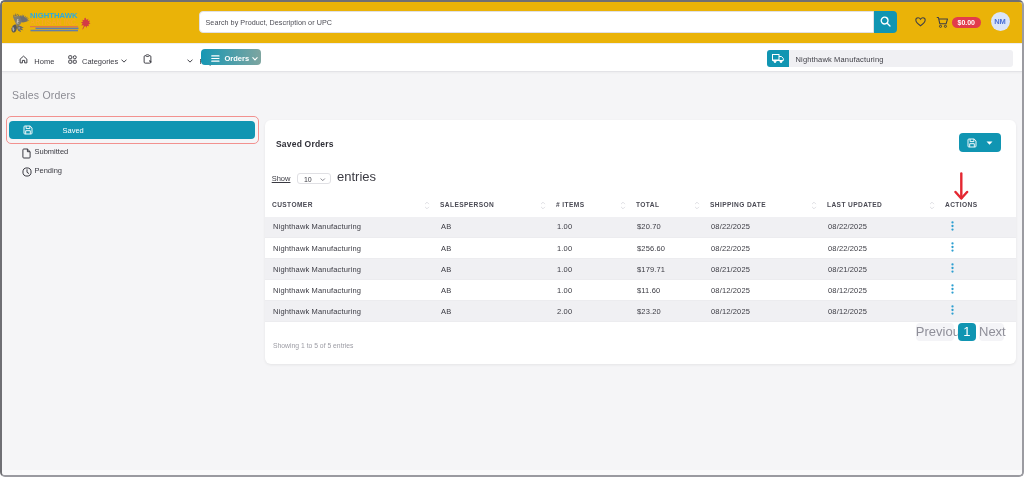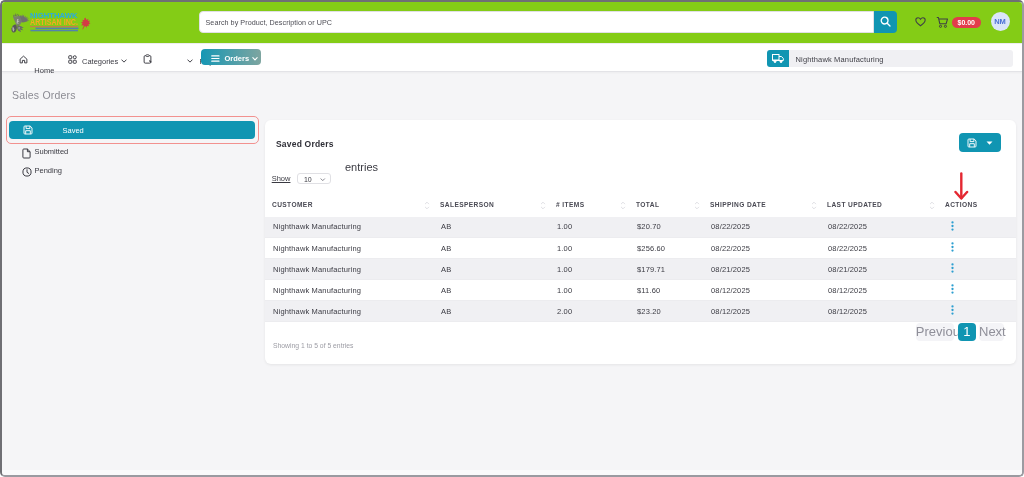--- a/index.html
+++ b/index.html
@@ -3,21 +3,21 @@
 <meta charset="utf-8">
 <style>
 * { margin:0; padding:0; box-sizing:border-box; }
 html,body { width:1024px; height:477px; overflow:hidden; background:#fff; }
 body { font-family:"Liberation Sans", sans-serif; }
 #frame { position:relative; width:1024px; height:477px; border:2px solid #9b9ba1; border-top-color:#6f6f74; border-left-color:#6f6f74; border-radius:5px; overflow:hidden; background:#f5f5f7; }
 #btmstrip { position:absolute; left:0; bottom:0; width:1020px; height:5px; background:#fafafb; }
 .abs { position:absolute; }
 
 
-#topbar { position:absolute; left:0; top:0; width:1020px; height:42px; background:#84cc16; border-bottom:1px solid #ededf0; }
+#topbar { position:absolute; left:0; top:0; width:1020px; height:42px; background:#eab308; border-bottom:1px solid #ededf0; }
 #searchwrap { position:absolute; left:197px; top:9px; height:22px; }
 #searchinput { position:absolute; left:0; top:0; width:675px; height:22px; border:1px solid #e0e0e5; border-radius:4px 0 0 4px; background:#fff; }
 #searchinput span { position:absolute; left:5.5px; top:5.5px; font-size:7.2px; color:#4d4d55; letter-spacing:0.05px; }
 #searchbtn { position:absolute; left:675px; top:0; width:23px; height:22px; background:#1095b2; border-radius:0 4px 4px 0; }
 #searchbtn svg { position:absolute; left:6px; top:5px; }
 #hearticon { position:absolute; left:912.5px; top:15px; }
 #carticon { position:absolute; left:934px; top:14px; }
 #cartbadge { position:absolute; left:950px; top:15px; width:28.5px; height:11px; background:#e23c4b; border-radius:6px; color:#fff; font-size:7px; font-weight:bold; text-align:center; line-height:11px; }
 #avatar { position:absolute; left:988.5px; top:10px; width:19px; height:19px; border-radius:50%; background:#dbe5f9; color:#4b70d6; font-size:7.5px; font-weight:bold; text-align:center; line-height:19px; }
 
@@ -42,21 +42,21 @@
 .sideitem svg { position:absolute; left:0; top:1.3px; }
 .sideitem span { position:absolute; left:12.5px; top:0.5px; white-space:nowrap; }
 
 
 #card { position:absolute; left:263px; top:118px; width:751px; height:244px; background:#fff; border-radius:6px; box-shadow:0 1px 3px rgba(0,0,0,0.07); }
 #cardtitle { position:absolute; left:11px; top:18.5px; font-size:8.5px; font-weight:bold; color:#2f2f37; letter-spacing:0.2px; }
 #cardbtn { position:absolute; left:694px; top:13px; width:42px; height:19px; background:#1095b2; border-radius:4px; }
 #showlbl { position:absolute; left:6.7px; top:53.8px; font-size:7.5px; color:#3a3a42;text-decoration:underline; }
 #showsel { position:absolute; left:31.9px; top:52.7px; width:34.6px; height:11.5px; border:1px solid #e0e0e4; border-radius:3px; background:#fff; }
 #showsel span { position:absolute; left:6px; top:2.5px; font-size:7px; color:#3a3a42; }
-#entrieslbl { position:absolute; left:72px; top:41px; font-size:11px; color:#3a3a42;margin-left:8px; }
+#entrieslbl { position:absolute; left:72px; top:49px; font-size:13px; color:#3a3a42; }
 
 table { position:absolute; left:0; top:72px; width:751px; border-collapse:collapse; table-layout:fixed; }
 th { height:24.5px; font-size:6.6px; font-weight:bold; color:#4a4a54; letter-spacing:0.4px; text-align:left; padding:0 0 0 7px; position:relative; vertical-align:middle; }
 td { height:21px; font-size:7.5px; color:#3b3b43; letter-spacing:0.15px; text-align:left; padding:0 0 0 8px; vertical-align:middle; }
 tbody tr:nth-child(odd) { background:#f0f0f3; }
 tbody tr { border-bottom:1px solid #ececef; }
 .sortic { position:absolute; right:3px; top:9px; }
 
 #showing { position:absolute; left:8px; top:222.3px; font-size:6.8px; color:#9c9ca4; }
 .pagebtn { position:absolute; top:203px; height:18.2px; background:#f4f4f7; border-radius:4px; font-size:13px; color:#8f8f99; text-align:center; line-height:18.2px; }
@@ -117,21 +117,21 @@
 
     <div id="cartbadge">$0.00</div>
     <div id="avatar">NM</div>
   </div>
 
   <div id="navbar">
     <div class="navitem" style="left:17px;">
       <svg style="position:absolute; top:10.5px;" width="9" height="9" viewBox="0 0 12 12">
           <path d="M1.5 5.5 L6 1.5 L10.5 5.5 V10.5 H7.5 V7.2 H4.5 V10.5 H1.5 Z" fill="none" stroke="#3f3f46" stroke-width="1.3" stroke-linejoin="round"></path>
         </svg>
-      <span class="navtext" style="left:15.3px;margin-top:9px;">Home</span>
+      <span class="navtext" style="left:15.3px;">Home</span>
     </div>
     <div class="navitem" style="left:66.4px;">
       <svg style="position:absolute; top:10.5px;" width="9" height="9" viewBox="0 0 12 12">
           <g fill="none" stroke="#3f3f46" stroke-width="1.3">
             <rect x="1" y="1" width="4" height="4" rx="0.8"></rect>
             <rect x="7" y="1" width="4" height="4" rx="2"></rect>
             <rect x="1" y="7" width="4" height="4" rx="0.8"></rect>
             <rect x="7" y="7" width="4" height="4" rx="0.8"></rect>
           </g>
         </svg>

